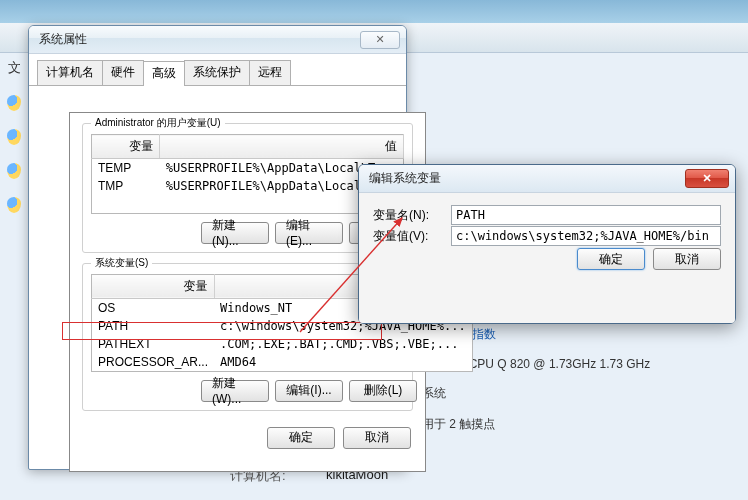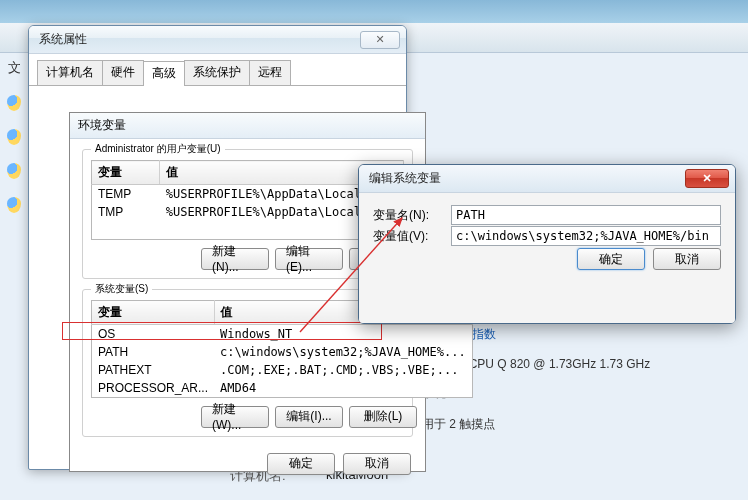--- a/index.html
+++ b/index.html
@@ -75,21 +75,21 @@
     position: relative;
   }
   .groupbox legend {
     position: absolute; top: -8px; left: 8px; background: #fff; padding: 0 4px; font-size: 10px;
   }
   .var-table {
     width: 100%; border: 1px solid #b8b8b8; background: #fff;
     border-collapse: collapse; font-size: 12px;
   }
   .var-table th {
-    text-align: left; font-weight: bold;
+    text-align: right; font-weight: normal;
     background: linear-gradient(to bottom, #fdfdfd, #ececec);
     border-right: 1px solid #d0d0d0; border-bottom: 1px solid #c8c8c8;
     padding: 3px 6px;
   }
   .var-table td { padding: 2px 6px; white-space: nowrap; overflow: hidden; }
   .btn-row { display: flex; justify-content: flex-start; gap: 6px; margin-top: 8px; padding-left: 110px;}
   .btn-row-right { display: flex; justify-content: flex-end; gap: 8px; padding: 10px 14px; }
   .btn {
     min-width: 68px; height: 22px;
     border: 1px solid #8a8a8a; border-radius: 3px;
@@ -170,23 +170,20 @@
   </div>
   <div class="tabs">
     <div class="tab">计算机名</div>
     <div class="tab">硬件</div>
     <div class="tab active">高级</div>
     <div class="tab">系统保护</div>
     <div class="tab">远程</div>
   </div>
 
   <div class="envvars">
-    <div class="env-title">
-      <span>环境变量</span>
-    </div>
 
     <div class="groupbox">
       <legend>Administrator 的用户变量(U)</legend>
       <table class="var-table">
         <tbody>
             <tr>
           <th style="width:90px">变量</th>
           <th>值</th>
         </tr>
         <tr>

